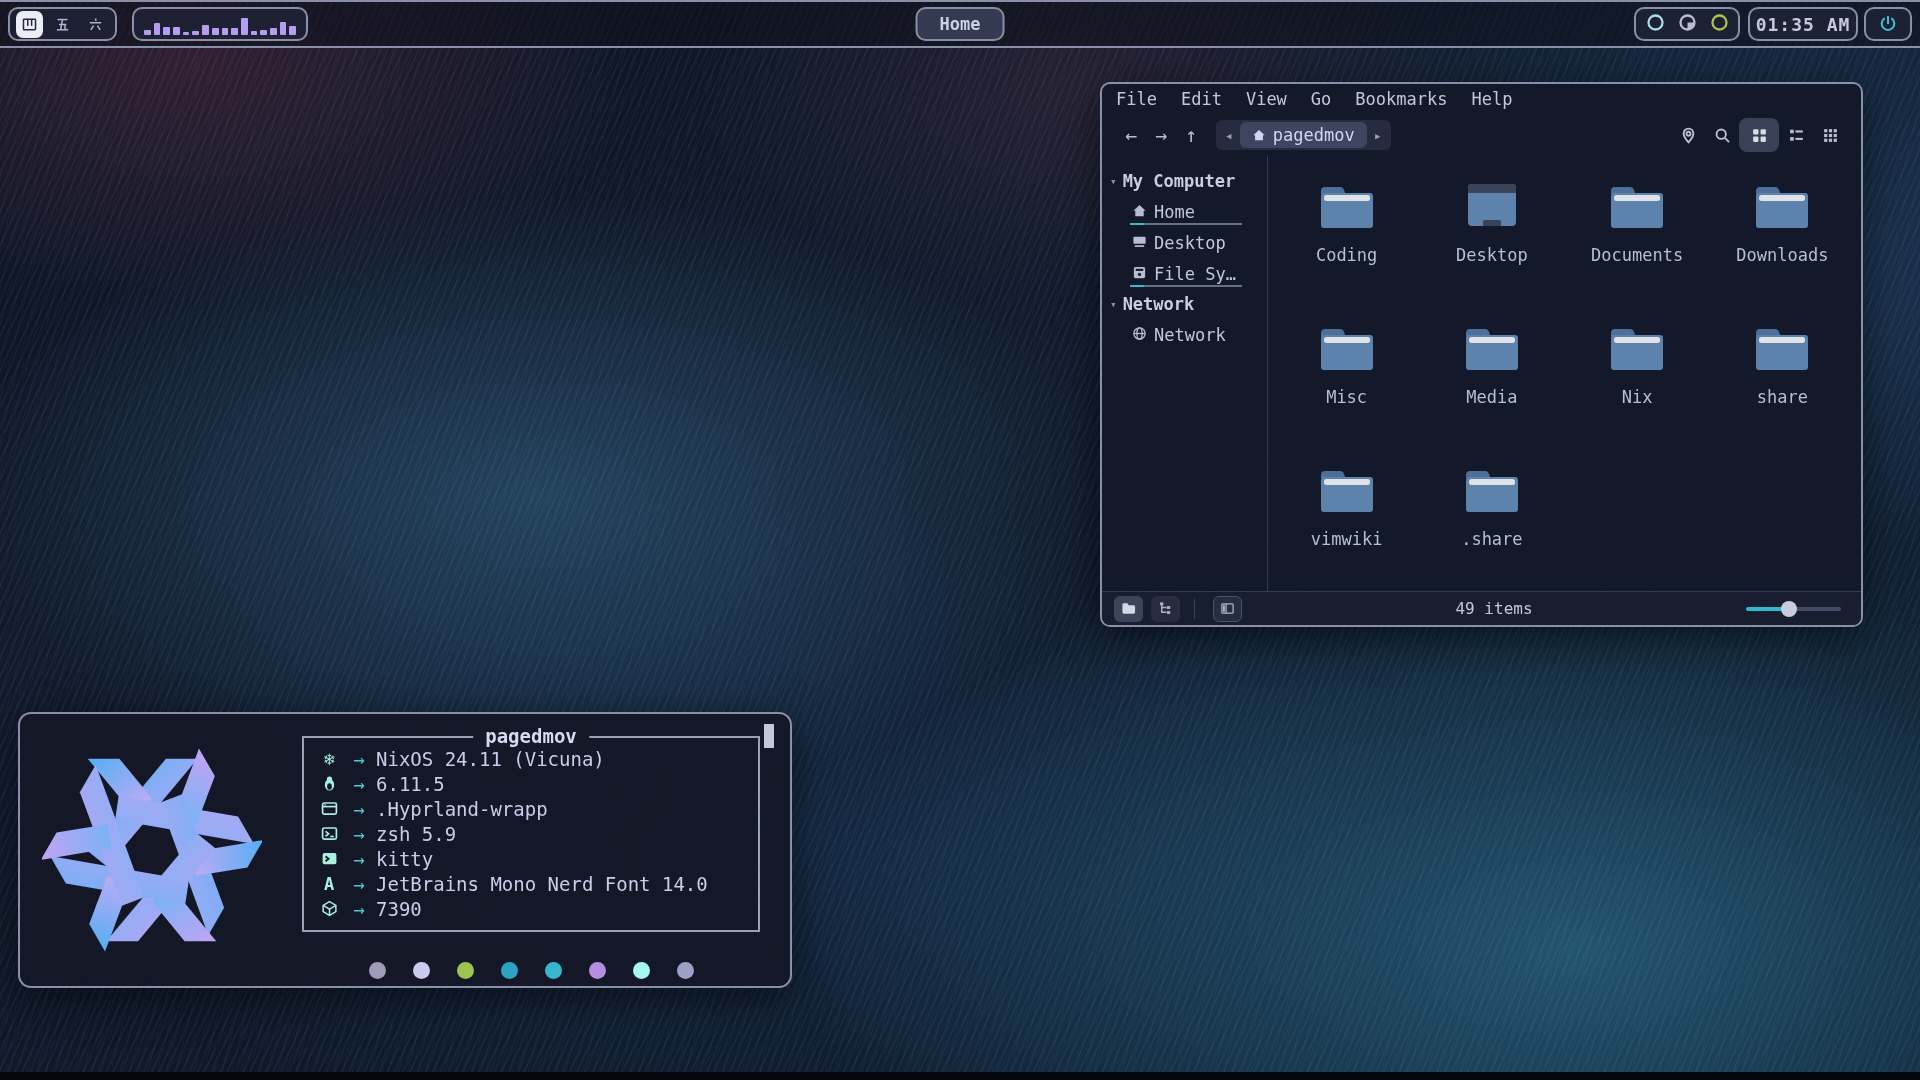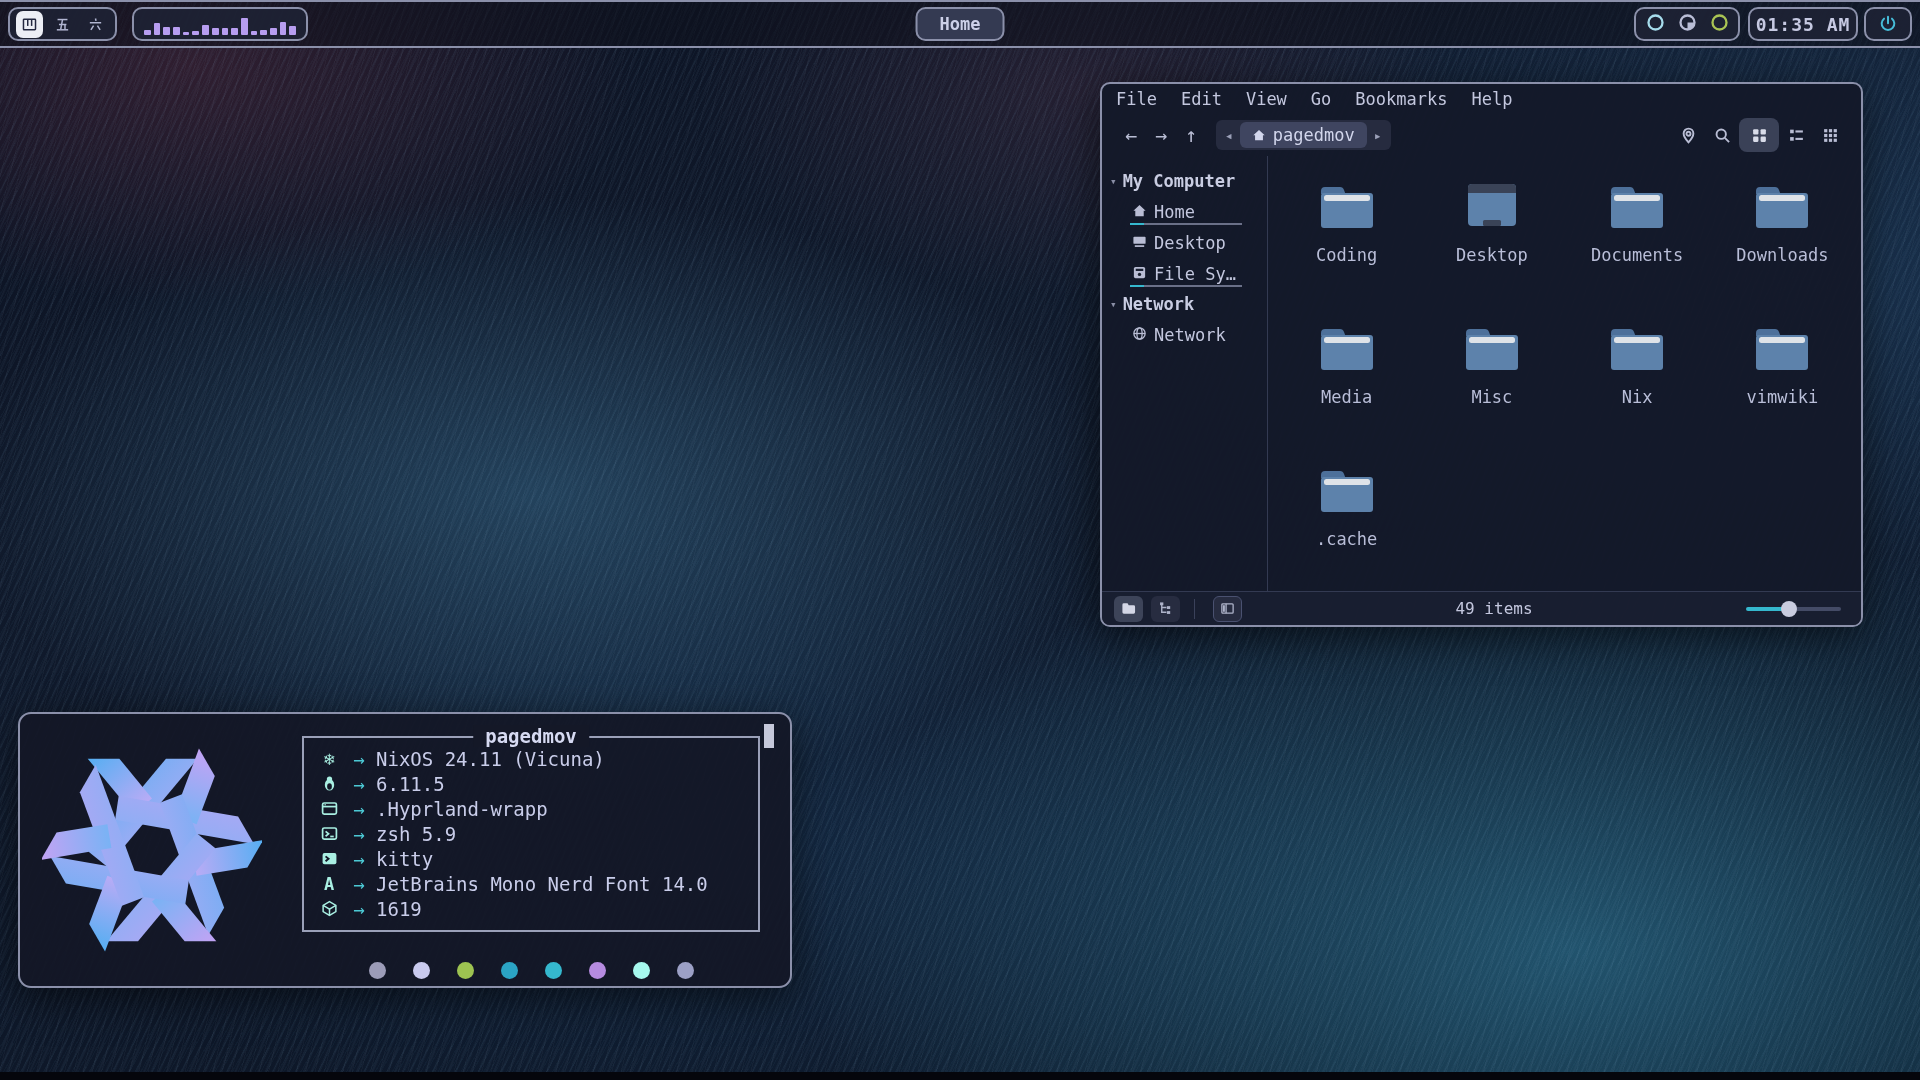--- a/index.html
+++ b/index.html
@@ -342,53 +342,61 @@
               <rect x="6" y="13" width="46" height="6" rx="2.5" fill="#dfe3e8"></rect>
             </svg></span>
           <span class="lbl">Downloads</span>
         </div>
         <div class="fm-cell">
           <span><svg viewBox="0 0 58 48">
               <path d="M3 9 q0-4 4-4 h15 q3 0 4 3 l1.5 4 H3 Z" fill="#4d709a"></path>
               <rect x="3" y="11" width="52" height="35" rx="3" fill="#5d82ab"></rect>
               <rect x="6" y="13" width="46" height="6" rx="2.5" fill="#dfe3e8"></rect>
             </svg></span>
+          <span class="lbl">Misc</span>
+        </div>
+        <div class="fm-cell">
+          <span><svg viewBox="0 0 58 48">
+              <path d="M3 9 q0-4 4-4 h15 q3 0 4 3 l1.5 4 H3 Z" fill="#4d709a"></path>
+              <rect x="3" y="11" width="52" height="35" rx="3" fill="#5d82ab"></rect>
+              <rect x="6" y="13" width="46" height="6" rx="2.5" fill="#dfe3e8"></rect>
+            </svg></span>
           <span class="lbl">Media</span>
         </div>
         <div class="fm-cell">
           <span><svg viewBox="0 0 58 48">
               <path d="M3 9 q0-4 4-4 h15 q3 0 4 3 l1.5 4 H3 Z" fill="#4d709a"></path>
               <rect x="3" y="11" width="52" height="35" rx="3" fill="#5d82ab"></rect>
               <rect x="6" y="13" width="46" height="6" rx="2.5" fill="#dfe3e8"></rect>
             </svg></span>
-          <span class="lbl">Misc</span>
-        </div>
-        <div class="fm-cell">
-          <span><svg viewBox="0 0 58 48">
-              <path d="M3 9 q0-4 4-4 h15 q3 0 4 3 l1.5 4 H3 Z" fill="#4d709a"></path>
-              <rect x="3" y="11" width="52" height="35" rx="3" fill="#5d82ab"></rect>
-              <rect x="6" y="13" width="46" height="6" rx="2.5" fill="#dfe3e8"></rect>
-            </svg></span>
           <span class="lbl">Nix</span>
         </div>
         <div class="fm-cell">
           <span><svg viewBox="0 0 58 48">
               <path d="M3 9 q0-4 4-4 h15 q3 0 4 3 l1.5 4 H3 Z" fill="#4d709a"></path>
               <rect x="3" y="11" width="52" height="35" rx="3" fill="#5d82ab"></rect>
               <rect x="6" y="13" width="46" height="6" rx="2.5" fill="#dfe3e8"></rect>
             </svg></span>
+          <span class="lbl">share</span>
+        </div>
+        <div class="fm-cell">
+          <span><svg viewBox="0 0 58 48">
+              <path d="M3 9 q0-4 4-4 h15 q3 0 4 3 l1.5 4 H3 Z" fill="#4d709a"></path>
+              <rect x="3" y="11" width="52" height="35" rx="3" fill="#5d82ab"></rect>
+              <rect x="6" y="13" width="46" height="6" rx="2.5" fill="#dfe3e8"></rect>
+            </svg></span>
           <span class="lbl">vimwiki</span>
         </div>
         <div class="fm-cell">
           <span><svg viewBox="0 0 58 48">
               <path d="M3 9 q0-4 4-4 h15 q3 0 4 3 l1.5 4 H3 Z" fill="#4d709a"></path>
               <rect x="3" y="11" width="52" height="35" rx="3" fill="#5d82ab"></rect>
               <rect x="6" y="13" width="46" height="6" rx="2.5" fill="#dfe3e8"></rect>
             </svg></span>
-          <span class="lbl">.cache</span>
+          <span class="lbl">.share</span>
         </div>
       </div>
   </div>
   <div class="fm-status">
     <div class="st-btn b1">
       <svg viewBox="0 0 16 16" fill="#d4d7e6">
           <path d="M1.5 4 q0-1.5 1.5-1.5 h4 l1.2 2 h5.3 q1.5 0 1.5 1.5 v6 q0 1.5-1.5 1.5 h-10.5 q-1.5 0-1.5-1.5 Z"></path>
         </svg>
     </div>
     <div class="st-btn b2">
@@ -500,21 +508,21 @@
       </div>
       <div class="fetch-row">
         <span class="ticon">
           <svg viewBox="0 0 16 16" fill="none" stroke="#a9efe2" stroke-width="1.4">
             <path d="M8 1.5 L14 5 v6 L8 14.5 L2 11 V5 Z"></path>
             <path d="M2 5 L8 8.5 L14 5"></path>
             <path d="M8 8.5 V14.5"></path>
           </svg>
         </span>
         <span class="arr">→</span>
-        <span class="val">1619</span>
+        <span class="val">7390</span>
       </div>
     </div>
   <div class="palette" id="palette">
       <i style="background: rgb(156, 156, 184);"></i>
       <i style="background: rgb(201, 202, 238);"></i>
       <i style="background: rgb(157, 195, 81);"></i>
       <i style="background: rgb(43, 164, 196);"></i>
       <i style="background: rgb(53, 184, 206);"></i>
       <i style="background: rgb(182, 139, 224);"></i>
       <i style="background: rgb(166, 248, 238);"></i>

